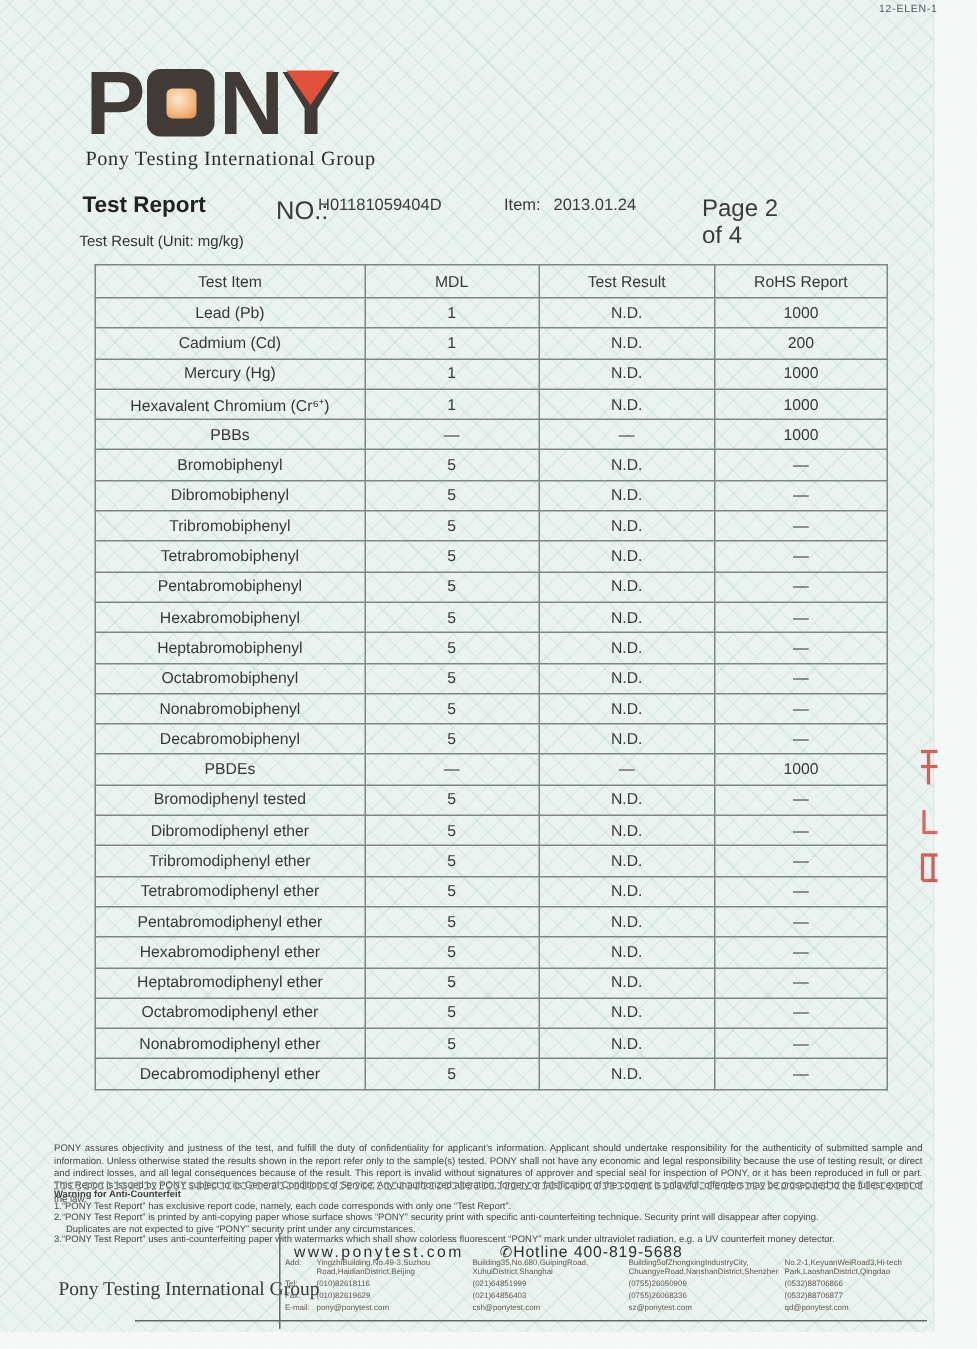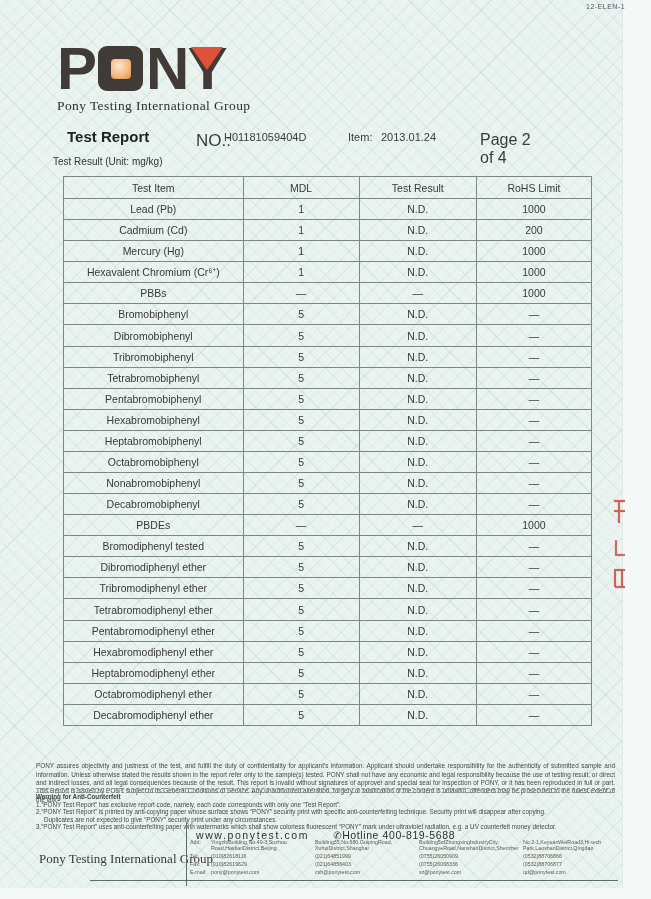--- a/index.html
+++ b/index.html
@@ -23,21 +23,21 @@
   .logo-block{position:absolute;left:57px;top:42px;}
   .logo-word{display:flex;align-items:flex-end;gap:1px;height:50px;}
   .logo-letter{font-size:60px;line-height:46px;font-weight:bold;letter-spacing:-3px;color:#413b37;font-family:"Liberation Sans",sans-serif;}
   .logo-obox{width:45px;height:45px;background:#413b37;border-radius:9px;display:flex;align-items:center;justify-content:center;margin:0 2px 1px 3px;}
   .logo-osquare{width:20px;height:20px;border-radius:4px;background:radial-gradient(circle at 40% 35%, #fbe7cf 0%, #f3bb84 55%, #e2873f 100%);}
   .logo-y{position:relative;}
   .logo-tri{position:absolute;left:4px;top:1px;width:0;height:0;border-left:16px solid transparent;border-right:16px solid transparent;border-top:23px solid #e0513b;}
   .logo-subtitle{margin-top:6px;font-family:"Liberation Serif",serif;font-size:13.5px;color:#2e2e2e;letter-spacing:.4px;}
 
   
-  .report-line{position:absolute;top:128px;left:0;width:528px;height:18px;margin-left:12px;}
+  .report-line{position:absolute;top:128px;left:0;width:528px;height:18px;}
   .report-title{position:absolute;left:55px;top:0;font-size:15px;font-weight:bold;color:#222;}
   .no-label{position:absolute;left:184px;top:3px;font-size:17px;}
   .no-value{position:absolute;left:212px;top:3px;font-size:11px;text-align:right;}
   .date-label{position:absolute;left:336px;top:3px;font-size:11px;}
   .date-value{position:absolute;left:369px;top:3px;font-size:11px;}
   .page-indicator{position:absolute;left:468px;top:3px;font-size:16px;}
 
   .unit-line{position:absolute;left:53px;top:156px;font-size:10px;color:#333;}
 
   
@@ -122,21 +122,21 @@
       <col class="c-item">
         <col class="c-mdl">
         <col class="c-res">
         <col class="c-lim">
     </colgroup>
     <thead>
       <tr>
         <th>Test Item</th>
         <th>MDL</th>
         <th>Test Result</th>
-        <th>RoHS Limit</th>
+        <th>RoHS Report</th>
       </tr>
     </thead>
     <tbody>
         <tr>
           <td>Lead (Pb)</td>
           <td>1</td>
           <td>N.D.</td>
           <td>1000</td>
         </tr>
         <tr>
@@ -266,20 +266,26 @@
           <td>—</td>
         </tr>
         <tr>
           <td>Heptabromodiphenyl ether</td>
           <td>5</td>
           <td>N.D.</td>
           <td>—</td>
         </tr>
         <tr>
           <td>Octabromodiphenyl ether</td>
+          <td>5</td>
+          <td>N.D.</td>
+          <td>—</td>
+        </tr>
+        <tr>
+          <td>Nonabromodiphenyl ether</td>
           <td>5</td>
           <td>N.D.</td>
           <td>—</td>
         </tr>
         <tr>
           <td>Decabromodiphenyl ether</td>
           <td>5</td>
           <td>N.D.</td>
           <td>—</td>
         </tr>

